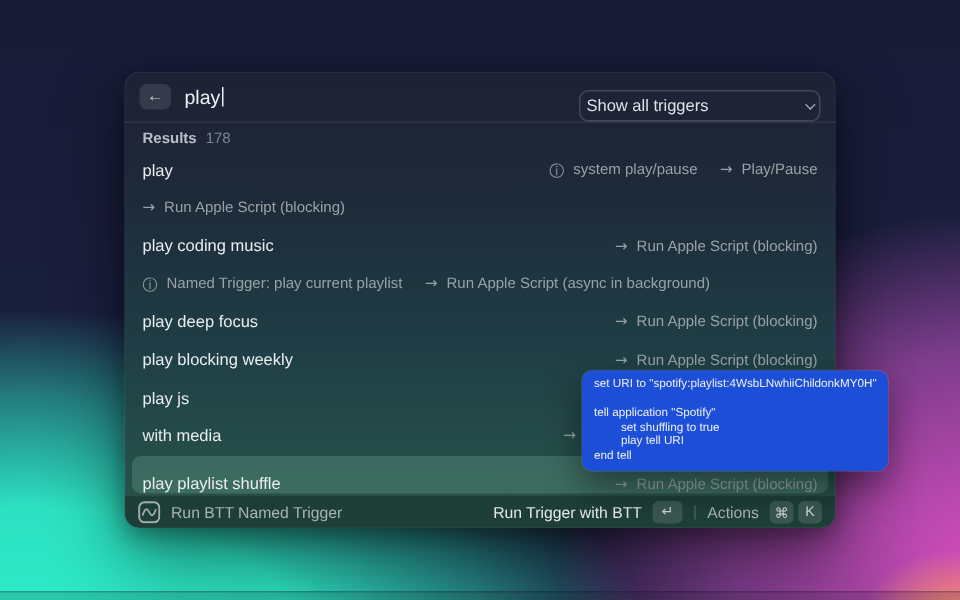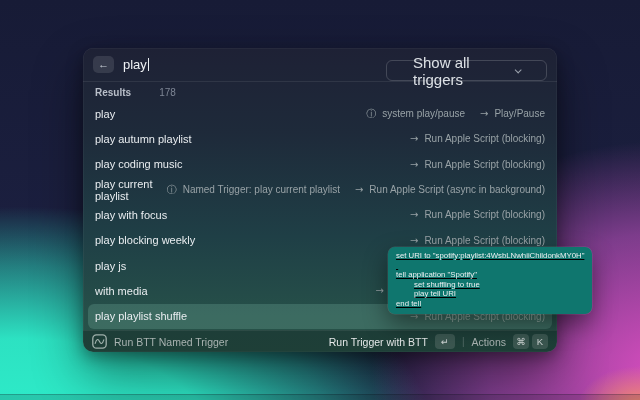--- a/index.html
+++ b/index.html
@@ -35,39 +35,39 @@
     padding:0 10px; border-bottom:1px solid rgba(255,255,255,0.08);
   }
   .back-btn{
     width:21px; height:17px; border-radius:5px; background:rgba(255,255,255,0.11);
     color:#ced3da; font-size:11px; line-height:1;
     display:flex; align-items:center; justify-content:center; cursor:default;
   }
   .search-text{ display:flex; align-items:center; color:#eef1f4; font-size:13px; }
   .caret{ width:1.5px; height:13px; background:#eaeef2; margin-left:1px; }
   .dropdown{
-    margin-left:auto; width:161px; height:21px; padding:0 26px;
+    margin-left:auto; width:161px; height:21px; padding:0 4px;
     border:1px solid rgba(255,255,255,0.17); border-radius:6px;
     display:flex; align-items:center; justify-content:space-between;
-    color:#dde1e6; font-size:15px;margin-top:12px;
+    color:#dde1e6; font-size:11px;margin-top:12px;
   }
   .chevron{
     width:5px; height:5px; border-right:1.4px solid #9aa2ac; border-bottom:1.4px solid #9aa2ac;
     transform:rotate(45deg) translateY(-1px);
   }
 
   
-  .results-header{ flex:0 0 19px; display:flex; align-items:center; gap:28px; padding:2px 12px 0; font-size:10px; }
+  .results-header{ flex:0 0 19px; display:flex; align-items:center; gap:6px; padding:2px 12px 0; font-size:10px; }
   .results-label{ color:#b9bfc9; font-weight:bold; }
   .results-count{ color:#7e8695; }
 
   
   .list{ flex:1; display:flex; flex-direction:column; padding-bottom:1px; }
   .row{ flex:1; display:flex; align-items:center; justify-content:space-between; padding:0 12px; }
-  .row.selected{ background:rgba(150,214,193,0.20); border-radius:6px; margin:0 5px; padding:0 7px; }
+  .row.selected{ background:rgba(150,214,193,0.20); border-radius:6px; margin:0 5px; padding:0 7px;align-items:flex-end; }
   .row-label{ color:#e9edf0; font-size:11px; }
   .row-meta{ display:flex; align-items:center; gap:6px; color:#98a2a6; font-size:10px; white-space:nowrap; }
   .row.selected .row-meta{ color:#8da69e; }
   .info-icon{ font-family:"DejaVu Sans", sans-serif; font-size:10px; }
   .info-text{ margin-right:9px;text-align:center; }
   .arrow{ font-family:"DejaVu Sans", sans-serif; font-size:10px; }
   .row.arrow-only .row-meta::after{ content:""; display:block; width:155px; }
 
   
   .footer{
@@ -83,24 +83,23 @@
     background:rgba(255,255,255,0.13); color:#ccd3d2; border-radius:4px;
     height:15px; min-width:16px; padding:0 3px; font-size:9.5px;
     display:flex; align-items:center; justify-content:center;
   }
   .enter-badge{ min-width:20px; font-family:"DejaVu Sans", sans-serif; }
   .footer-divider{ color:rgba(255,255,255,0.22); font-size:10px; }
 
   
   .tooltip{
     position:absolute; left:388px; top:247px; z-index:20;
-    background:#0f766e; border-radius:7px; padding:4px 8px 5px;
+    background:#1d4ed8; border-radius:7px; padding:4px 8px 5px;
     box-shadow:0 0 0 0.5px rgba(255,255,255,0.14), 0 10px 24px rgba(0,0,0,0.45);
     white-space:nowrap;
-    text-decoration:underline;
   }
   .tip-line{ font-size:7.8px; line-height:9.6px; color:#eef0f2; min-height:9.6px; }
   .tip-line.indent{ padding-left:18px; }
 </style>
 </head>
 <body>
 
 <div class="window">
 
   <div class="searchbar">
@@ -126,44 +125,42 @@
       <div class="row">
         <span class="row-label">play</span>
         <div class="row-meta">
           <span class="info-icon">ⓘ</span>
           <span class="info-text">system play/pause</span>
           <span class="arrow">→</span>
           <span class="action-text">Play/Pause</span>
         </div>
       </div>
       <div class="row">
-        <span class="row-label">play autumn playlist</span>
         <div class="row-meta">
           <span class="arrow">→</span>
           <span class="action-text">Run Apple Script (blocking)</span>
         </div>
       </div>
       <div class="row">
         <span class="row-label">play coding music</span>
         <div class="row-meta">
           <span class="arrow">→</span>
           <span class="action-text">Run Apple Script (blocking)</span>
         </div>
       </div>
       <div class="row">
-        <span class="row-label">play current playlist</span>
         <div class="row-meta">
           <span class="info-icon">ⓘ</span>
           <span class="info-text">Named Trigger: play current playlist</span>
           <span class="arrow">→</span>
           <span class="action-text">Run Apple Script (async in background)</span>
         </div>
       </div>
       <div class="row">
-        <span class="row-label">play with focus</span>
+        <span class="row-label">play deep focus</span>
         <div class="row-meta">
           <span class="arrow">→</span>
           <span class="action-text">Run Apple Script (blocking)</span>
         </div>
       </div>
       <div class="row">
         <span class="row-label">play blocking weekly</span>
         <div class="row-meta">
           <span class="arrow">→</span>
           <span class="action-text">Run Apple Script (blocking)</span>

